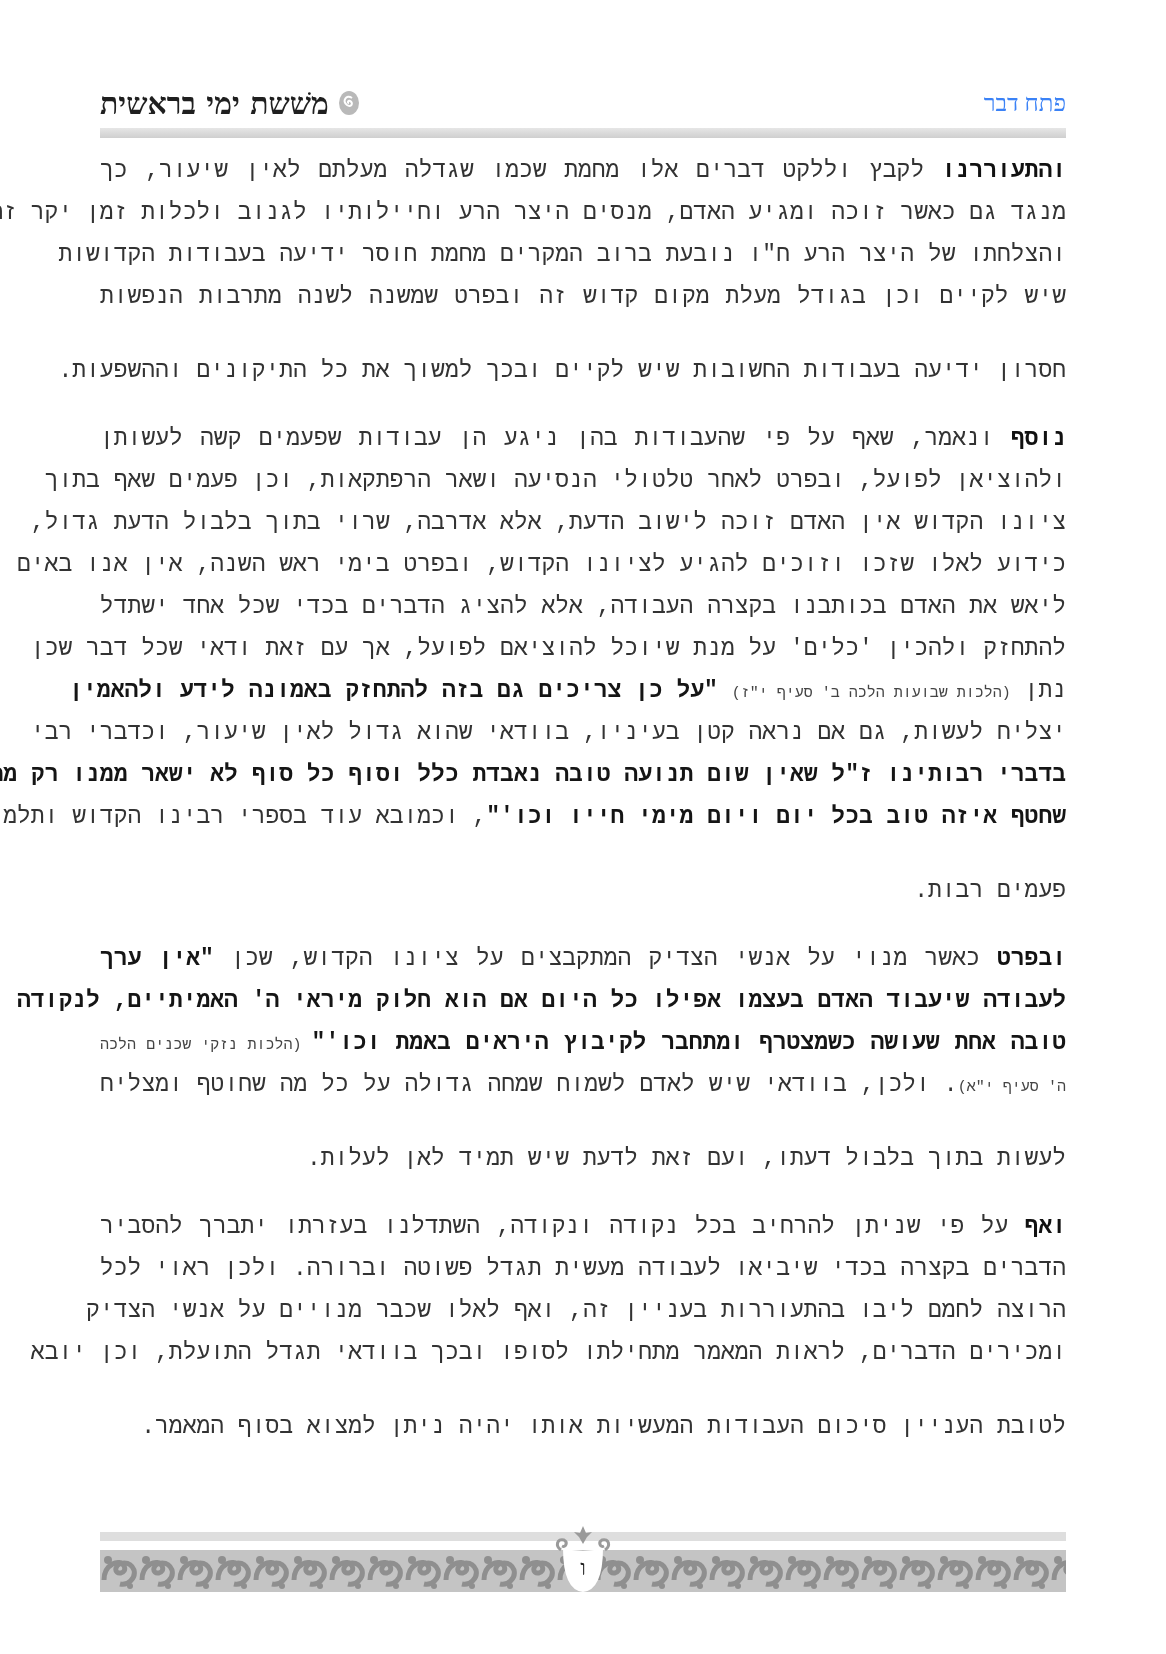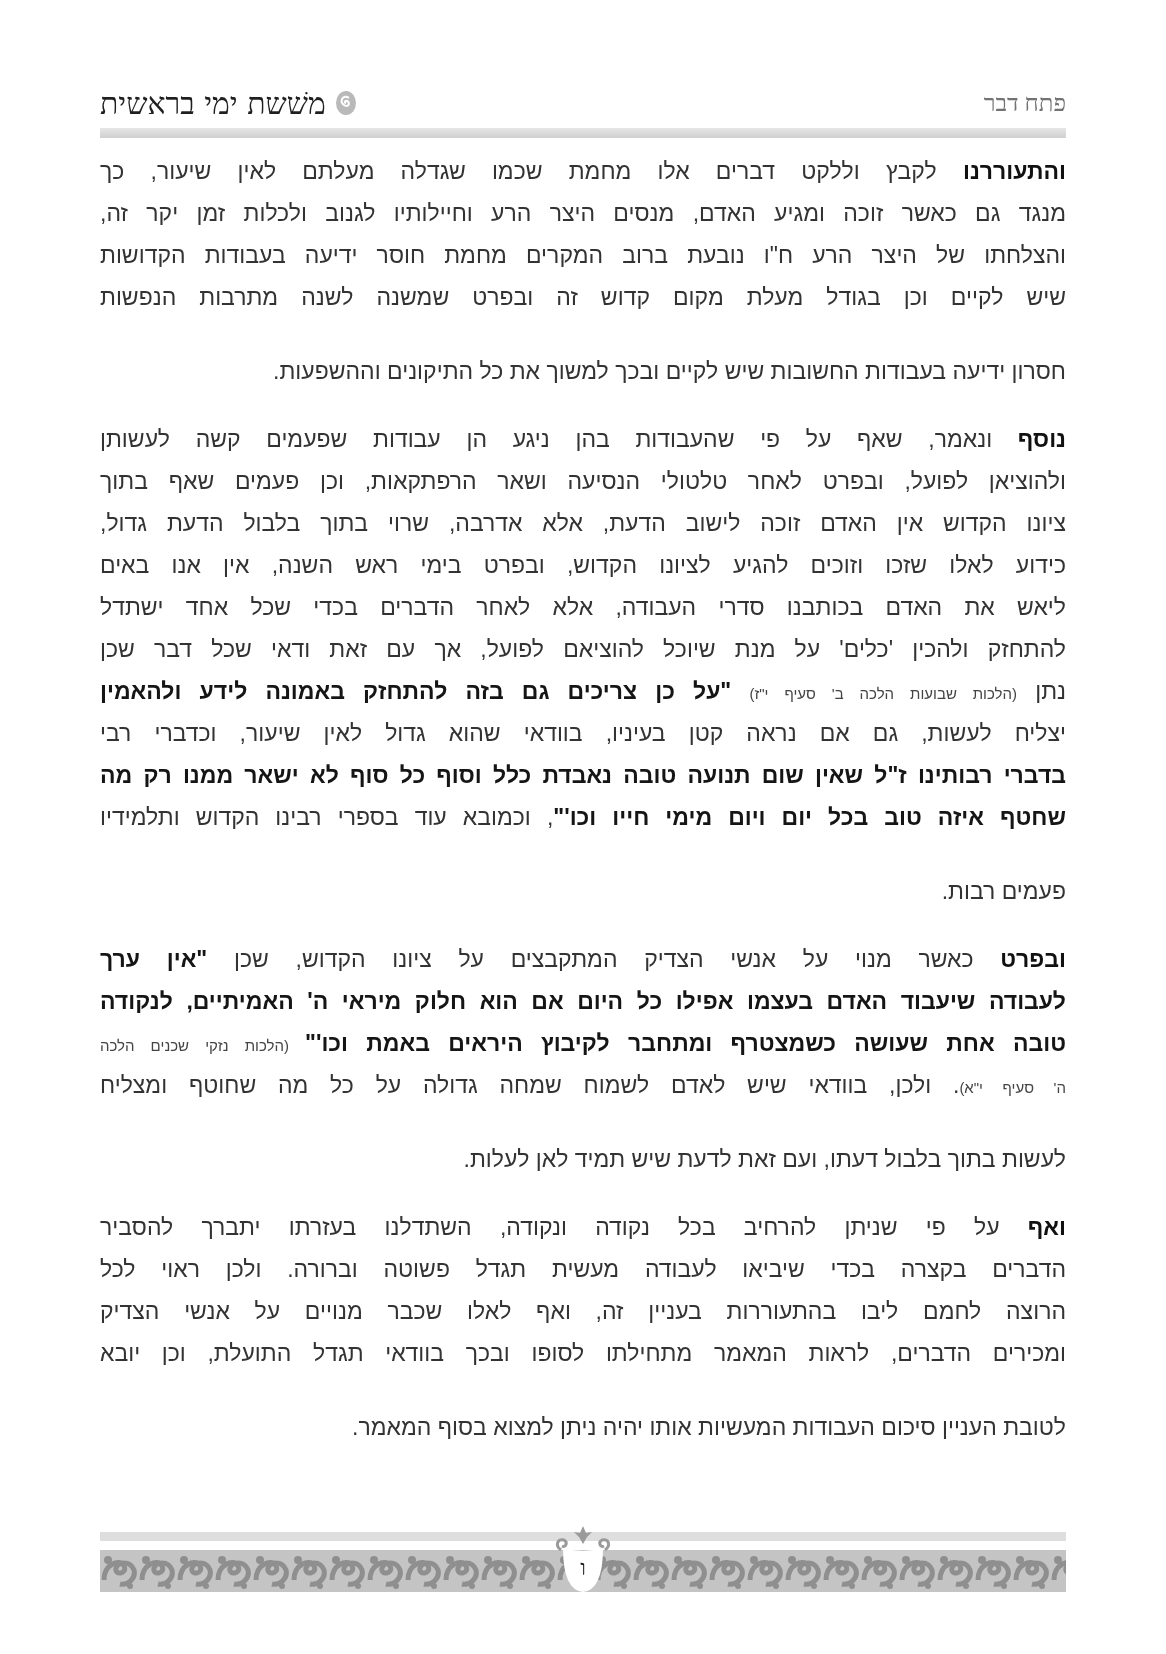--- a/index.html
+++ b/index.html
@@ -3,34 +3,34 @@
   <meta charset="utf-8">
   <style>
     html, body { margin: 0; padding: 0; background: #ffffff; }
     body { width: 1166px; height: 1654px; position: relative; overflow: hidden;
            font-family: "DejaVu Serif", "Liberation Serif", serif; color: #2a2a2a; }
     .page { position: absolute; left: 0; top: 0; width: 1166px; height: 1654px; }
 
     
     .header { position: absolute; left: 100px; top: 80px; width: 966px; height: 46px;
               direction: rtl; display: flex; justify-content: space-between; align-items: center; }
-    .section-label { font-family: "Liberation Serif", serif; font-size: 24px; color: #737373; }
+    .section-label { font-family: "Liberation Serif", serif; font-size: 24px; color: #3b82f6; }
     .book-title-wrap { display: flex; align-items: center; gap: 8px; }
-    .book-title { font-family: "DejaVu Serif", serif; font-weight: normal; font-size: 30px;
+    .book-title { font-family: "DejaVu Serif", serif; font-weight: bold; font-size: 30px;
                   color: #1f1f1f; letter-spacing: 0px; }
     .ornament-icon { width: 24px; height: 28px; }
     .header-rule { position: absolute; left: 100px; top: 128px; width: 966px; height: 10px;
                    background: linear-gradient(to bottom, #e6e6e6, #cfcfcf); }
 
     
     .body { position: absolute; left: 100px; top: 150px; width: 966px; direction: rtl; }
     .para { margin: 0; }
     .line { display: block; height: 42px; line-height: 42px; font-size: 23px;
             text-align: justify; text-align-last: justify; white-space: nowrap;
-            font-family: Liberation Sans, sans-serif; color: #333333; }
+            font-family: Liberation Mono, monospace; color: #333333; }
     .line.last { text-align-last: right; margin-top: 32px; }
     .gap { height: 26px; }
     .lead { font-weight: bold; color: #111111; }
     b, .bold { font-weight: bold; color: #151515; }
     .cite { font-size: 15px; color: #444444; }
 
     
     .footer-rule { position: absolute; left: 100px; top: 1532px; width: 966px; height: 9px; background: #dedede; }
     .footer-band { position: absolute; left: 100px; top: 1550px; width: 966px; height: 42px;
                    background-color: #c4c4c4; overflow: hidden; }
@@ -63,21 +63,21 @@
         <span class="line"><span>והצלחתו של היצר הרע ח"ו נובעת ברוב המקרים מחמת חוסר ידיעה בעבודות הקדושות</span></span>
         <span class="line"><span>שיש לקיים וכן בגודל מעלת מקום קדוש זה ובפרט שמשנה לשנה מתרבות הנפשות</span></span>
         <span class="line last"><span>חסרון ידיעה בעבודות החשובות שיש לקיים ובכך למשוך את כל התיקונים וההשפעות.</span></span>
       </div>
       <div class="gap"></div>
       <div class="para">
         <span class="line"><span class="lead">נוסף</span><span> ונאמר, שאף על פי שהעבודות בהן ניגע הן עבודות שפעמים קשה לעשותן</span></span>
         <span class="line"><span>ולהוציאן לפועל, ובפרט לאחר טלטולי הנסיעה ושאר הרפתקאות, וכן פעמים שאף בתוך</span></span>
         <span class="line"><span>ציונו הקדוש אין האדם זוכה לישוב הדעת, אלא אדרבה, שרוי בתוך בלבול הדעת גדול,</span></span>
         <span class="line"><span>כידוע לאלו שזכו וזוכים להגיע לציונו הקדוש, ובפרט בימי ראש השנה, אין אנו באים</span></span>
-        <span class="line"><span>ליאש את האדם בכותבנו סדרי העבודה, אלא לאחר הדברים בכדי שכל אחד ישתדל</span></span>
+        <span class="line"><span>ליאש את האדם בכותבנו בקצרה העבודה, אלא להציג הדברים בכדי שכל אחד ישתדל</span></span>
         <span class="line"><span>להתחזק ולהכין 'כלים' על מנת שיוכל להוציאם לפועל, אך עם זאת ודאי שכל דבר שכן</span></span>
         <span class="line"><span>נתן </span><span class="cite">(הלכות שבועות הלכה ב' סעיף י"ז)</span><span class="bold"> "על כן צריכים גם בזה להתחזק באמונה לידע ולהאמין</span></span>
         <span class="line"><span>יצליח לעשות, גם אם נראה קטן בעיניו, בוודאי שהוא גדול לאין שיעור, וכדברי רבי</span></span>
         <span class="line"><span class="bold">בדברי רבותינו ז"ל שאין שום תנועה טובה נאבדת כלל וסוף כל סוף לא ישאר ממנו רק מה</span></span>
         <span class="line"><span class="bold">שחטף איזה טוב בכל יום ויום מימי חייו וכו'"</span><span>, וכמובא עוד בספרי רבינו הקדוש ותלמידיו</span></span>
         <span class="line last"><span>פעמים רבות.</span></span>
       </div>
       <div class="gap"></div>
       <div class="para">
         <span class="line"><span class="lead">ובפרט</span><span> כאשר מנוי על אנשי הצדיק המתקבצים על ציונו הקדוש, שכן </span><span class="bold">"אין ערך</span></span>

